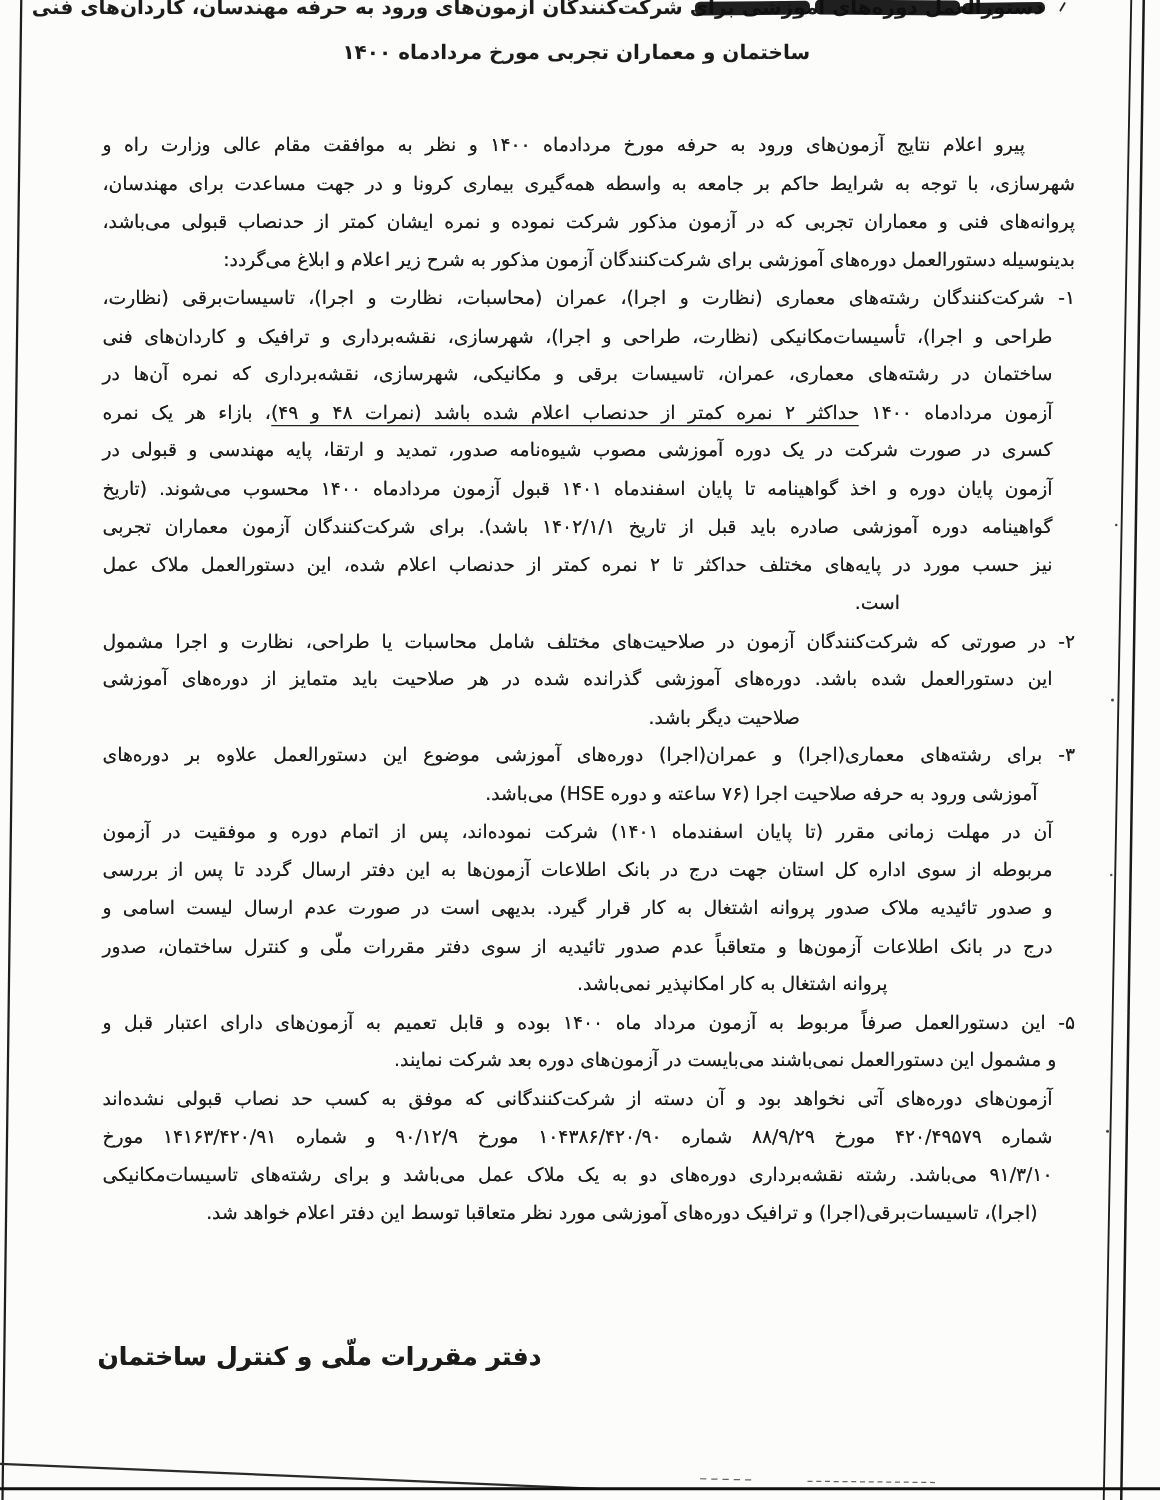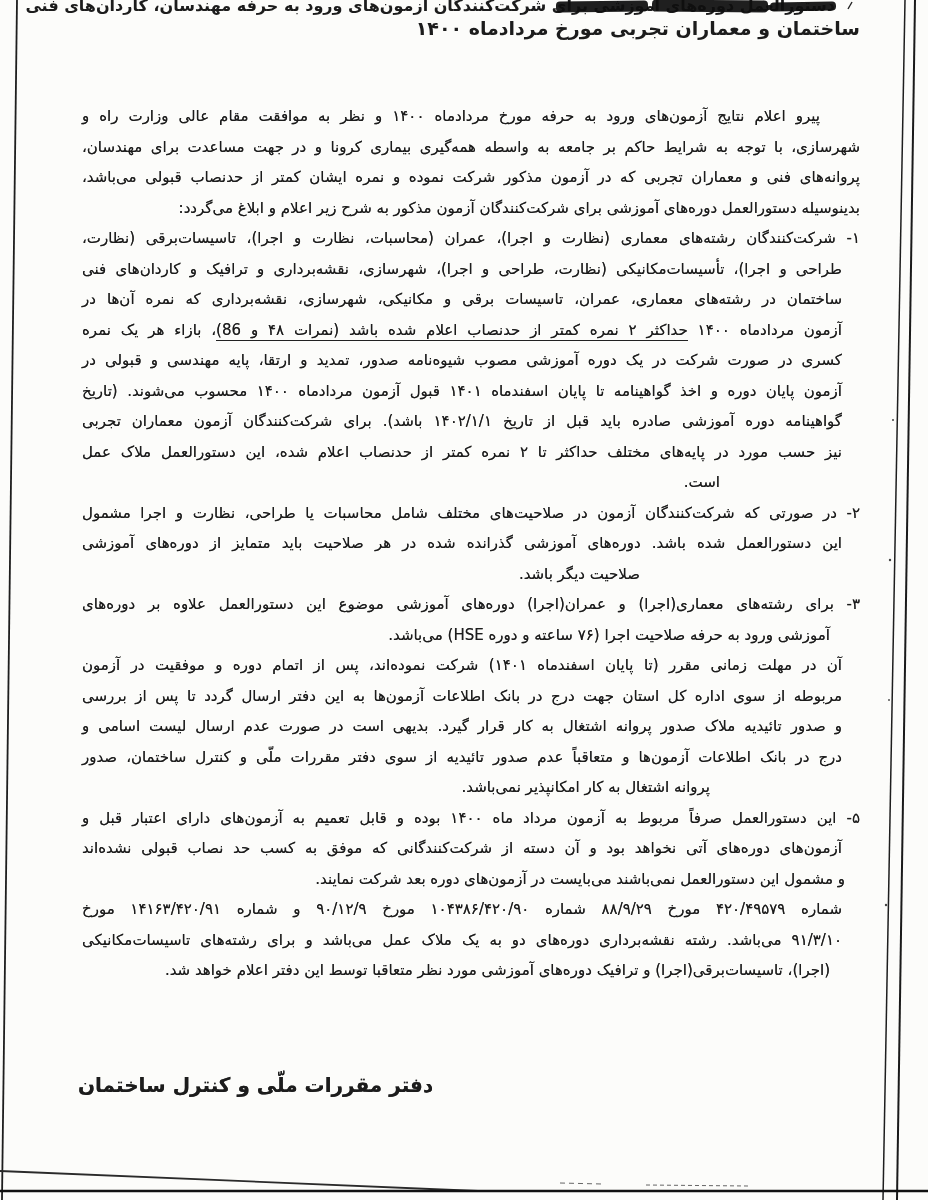--- a/index.html
+++ b/index.html
@@ -8,23 +8,23 @@
     background:#fcfcfa;overflow:hidden;
     font-family:"DejaVu Sans",sans-serif;color:#1c1c1c;
   }
   
   .title1{
     position:absolute;top:-9px;left:62px;width:773px;
     direction:rtl;text-align:right;padding-right:25px;
     font-weight:bold;font-size:16px;line-height:30px;white-space:nowrap;
   }
   .title2{
-    position:absolute;top:13px;left:62px;width:798px;
-    direction:rtl;
-    font-weight:bold;font-size:19px;line-height:30px;
+    position:absolute;top:27px;left:62px;width:798px;
+    direction:rtl;text-align:center;
+    font-weight:bold;font-size:16px;line-height:30px;
   }
   
   .smear{position:absolute;background:#0e0e0e;border-radius:4px;opacity:.93;}
   .smear.a{left:556px;top:1px;width:92px;height:11px;transform:rotate(-.6deg);}
   .smear.b{left:652px;top:0;width:116px;height:12px;transform:rotate(.4deg);}
   .smear.c{left:770px;top:2px;width:66px;height:9px;transform:rotate(-.8deg);}
   
   .body-text{
     position:absolute;left:62px;top:101px;width:798px;
     direction:rtl;font-size:15px;
@@ -66,43 +66,43 @@
   <div class="body-text">
 
     <div class="ln ind">پیرو اعلام نتایج آزمون‌های ورود به حرفه مورخ مردادماه ۱۴۰۰ و نظر به موافقت مقام عالی وزارت راه و</div>
     <div class="ln">شهرسازی، با توجه به شرایط حاکم بر جامعه به واسطه همه‌گیری بیماری کرونا و در جهت مساعدت برای مهندسان،</div>
     <div class="ln">پروانه‌های فنی و معماران تجربی که در آزمون مذکور شرکت نموده و نمره ایشان کمتر از حدنصاب قبولی می‌باشد،</div>
     <div class="ln end">بدینوسیله دستورالعمل دوره‌های آموزشی برای شرکت‌کنندگان آزمون مذکور به شرح زیر اعلام و ابلاغ می‌گردد:</div>
 
     <div class="ln">۱- شرکت‌کنندگان رشته‌های معماری (نظارت و اجرا)، عمران (محاسبات، نظارت و اجرا)، تاسیسات‌برقی (نظارت،</div>
     <div class="ln hang">طراحی و اجرا)، تأسیسات‌مکانیکی (نظارت، طراحی و اجرا)، شهرسازی، نقشه‌برداری و ترافیک و کاردان‌های فنی</div>
     <div class="ln hang">ساختمان در رشته‌های معماری، عمران، تاسیسات برقی و مکانیکی، شهرسازی، نقشه‌برداری که نمره آن‌ها در</div>
-    <div class="ln hang"><span>آزمون مردادماه ۱۴۰۰ </span><span class="u">حداکثر ۲ نمره کمتر از حدنصاب اعلام شده باشد (نمرات ۴۸ و 86)</span><span>، بازاء هر یک نمره</span></div>
+    <div class="ln hang"><span>آزمون مردادماه ۱۴۰۰ </span><span class="u">حداکثر ۲ نمره کمتر از حدنصاب اعلام شده باشد (نمرات ۴۸ و ۴۹)</span><span>، بازاء هر یک نمره</span></div>
     <div class="ln hang">کسری در صورت شرکت در یک دوره آموزشی مصوب شیوه‌نامه صدور، تمدید و ارتقا، پایه مهندسی و قبولی در</div>
     <div class="ln hang">آزمون پایان دوره و اخذ گواهینامه تا پایان اسفندماه ۱۴۰۱ قبول آزمون مردادماه ۱۴۰۰ محسوب می‌شوند. (تاریخ</div>
     <div class="ln hang">گواهینامه دوره آموزشی صادره باید قبل از تاریخ ۱۴۰۲/۱/۱ باشد). برای شرکت‌کنندگان آزمون معماران تجربی</div>
     <div class="ln hang">نیز حسب مورد در پایه‌های مختلف حداکثر تا ۲ نمره کمتر از حدنصاب اعلام شده، این دستورالعمل ملاک عمل</div>
     <div class="ln end pr140">است.</div>
 
     <div class="ln">۲- در صورتی که شرکت‌کنندگان آزمون در صلاحیت‌های مختلف شامل محاسبات یا طراحی، نظارت و اجرا مشمول</div>
     <div class="ln hang">این دستورالعمل شده باشد. دوره‌های آموزشی گذرانده شده در هر صلاحیت باید متمایز از دوره‌های آموزشی</div>
     <div class="ln end pr220">صلاحیت دیگر باشد.</div>
 
     <div class="ln">۳- برای رشته‌های معماری(اجرا) و عمران(اجرا) دوره‌های آموزشی موضوع این دستورالعمل علاوه بر دوره‌های</div>
     <div class="ln end pr30">آموزشی ورود به حرفه صلاحیت اجرا (۷۶ ساعته و دوره HSE) می‌باشد.</div>
 
     <div class="ln hang">آن در مهلت زمانی مقرر (تا پایان اسفندماه ۱۴۰۱) شرکت نموده‌اند، پس از اتمام دوره و موفقیت در آزمون</div>
     <div class="ln hang">مربوطه از سوی اداره کل استان جهت درج در بانک اطلاعات آزمون‌ها به این دفتر ارسال گردد تا پس از بررسی</div>
     <div class="ln hang">و صدور تائیدیه ملاک صدور پروانه اشتغال به کار قرار گیرد. بدیهی است در صورت عدم ارسال لیست اسامی و</div>
     <div class="ln hang">درج در بانک اطلاعات آزمون‌ها و متعاقباً عدم صدور تائیدیه از سوی دفتر مقررات ملّی و کنترل ساختمان، صدور</div>
     <div class="ln end pr150">پروانه اشتغال به کار امکانپذیر نمی‌باشد.</div>
 
     <div class="ln">۵- این دستورالعمل صرفاً مربوط به آزمون مرداد ماه ۱۴۰۰ بوده و قابل تعمیم به آزمون‌های دارای اعتبار قبل و</div>
+    <div class="ln end pr15">و مشمول این دستورالعمل نمی‌باشند می‌بایست در آزمون‌های دوره بعد شرکت نمایند.</div>
     <div class="ln hang">آزمون‌های دوره‌های آتی نخواهد بود و آن دسته از شرکت‌کنندگانی که موفق به کسب حد نصاب قبولی نشده‌اند</div>
-    <div class="ln end pr15">و مشمول این دستورالعمل نمی‌باشند می‌بایست در آزمون‌های دوره بعد شرکت نمایند.</div>
 
     <div class="ln hang">شماره ۴۲۰/۴۹۵۷۹ مورخ ۸۸/۹/۲۹ شماره ۱۰۴۳۸۶/۴۲۰/۹۰ مورخ ۹۰/۱۲/۹ و شماره ۱۴۱۶۳/۴۲۰/۹۱ مورخ</div>
     <div class="ln hang">۹۱/۳/۱۰ می‌باشد. رشته نقشه‌برداری دوره‌های دو به یک ملاک عمل می‌باشد و برای رشته‌های تاسیسات‌مکانیکی</div>
     <div class="ln end pr30">(اجرا)، تاسیسات‌برقی(اجرا) و ترافیک دوره‌های آموزشی مورد نظر متعاقبا توسط این دفتر اعلام خواهد شد.</div>
 
   </div>
 
   <div class="signature">دفتر مقررات ملّی و کنترل ساختمان</div>
 
   <svg class="artifacts" width="928" height="1200" viewBox="0 0 928 1200" xmlns="http://www.w3.org/2000/svg">

